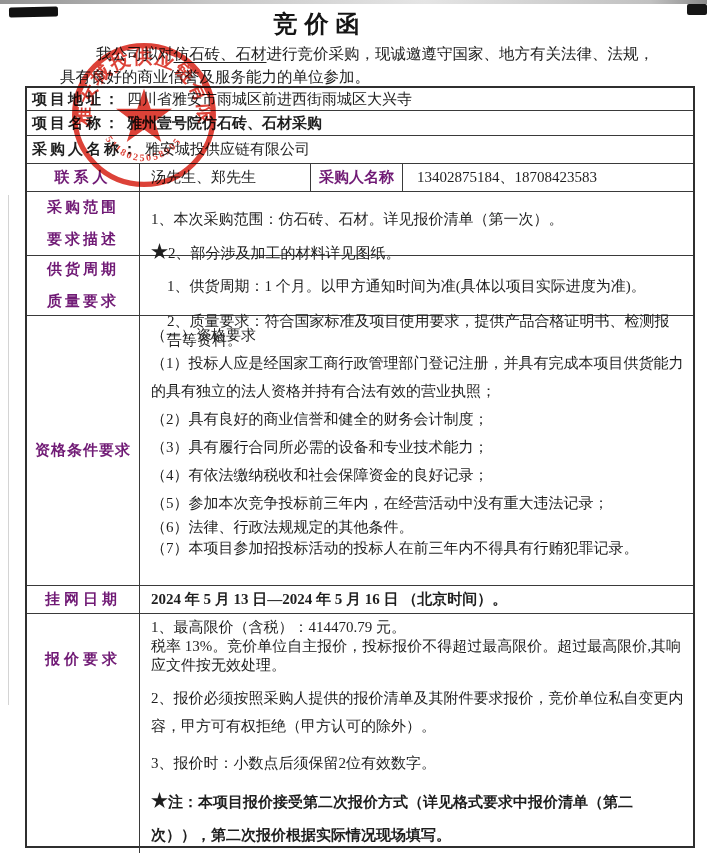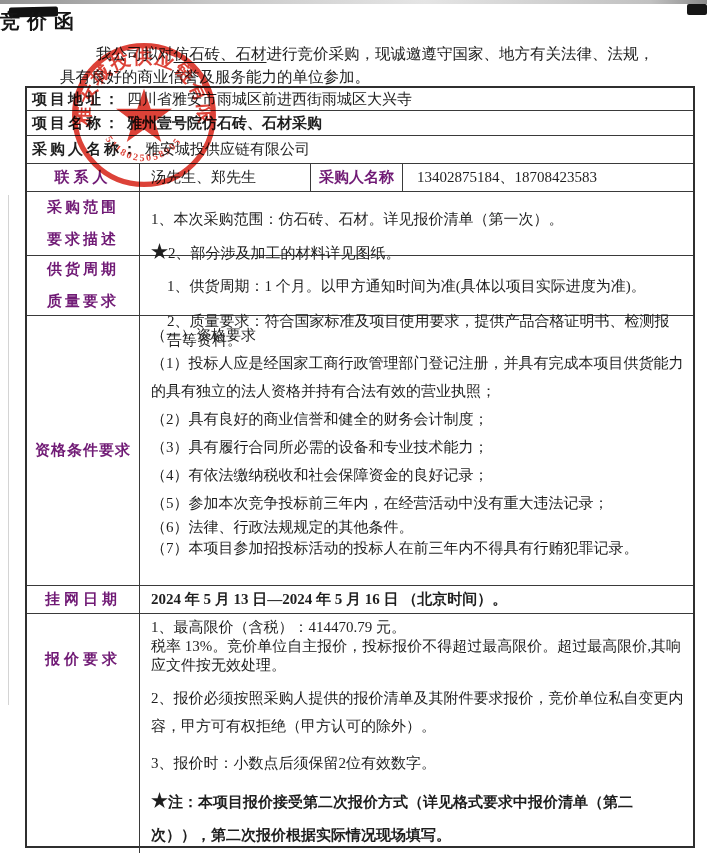--- a/index.html
+++ b/index.html
@@ -8,22 +8,22 @@
     font-family:"Liberation Serif","DejaVu Serif",serif;
     color:#1e1e1e;overflow:hidden;
   }
   
   .scan-top-band{position:absolute;left:0;top:0;width:707px;height:4px;
     background:linear-gradient(90deg,#3a3a3a 0%,#9a9a9a 30%,#cfcfcf 60%,#8e8e8e 92%,#2e2e2e 100%);opacity:.55;}
   .scan-blob-left{position:absolute;left:9px;top:7px;width:49px;height:10px;background:#111;border-radius:2px;transform:rotate(-1deg);}
   .scan-blob-right{position:absolute;left:687px;top:4px;width:20px;height:11px;background:#161616;border-radius:2px;}
   .scan-edge-line{position:absolute;left:8px;top:195px;width:1px;height:510px;background:#c9c9c9;opacity:.8;}
 
-  .doc-title{position:absolute;top:8px;left:0;width:640px;text-align:left;
-    font-size:20px;font-weight:bold;letter-spacing:7px;color:#151515;}
+  .doc-title{position:absolute;top:8px;left:0;width:640px;text-align:center;
+    font-size:24px;font-weight:bold;letter-spacing:7px;color:#151515;}
 
   .intro{position:absolute;left:60px;top:42px;width:600px;font-size:15.5px;line-height:23px;color:#222;}
   .intro .line1{text-indent:36px;white-space:nowrap;}
   .intro .uline{text-decoration:underline;text-underline-offset:3px;}
 
   
   .btable{position:absolute;left:25px;top:86px;width:670px;height:762px;
     border:2px solid #2f2f2f;box-sizing:border-box;display:flex;flex-direction:column;
     background:rgba(255,255,255,0);font-size:15px;}
   .trow{display:flex;flex-direction:row;border-bottom:1px solid #3a3a3a;box-sizing:border-box;flex:0 0 auto;}

